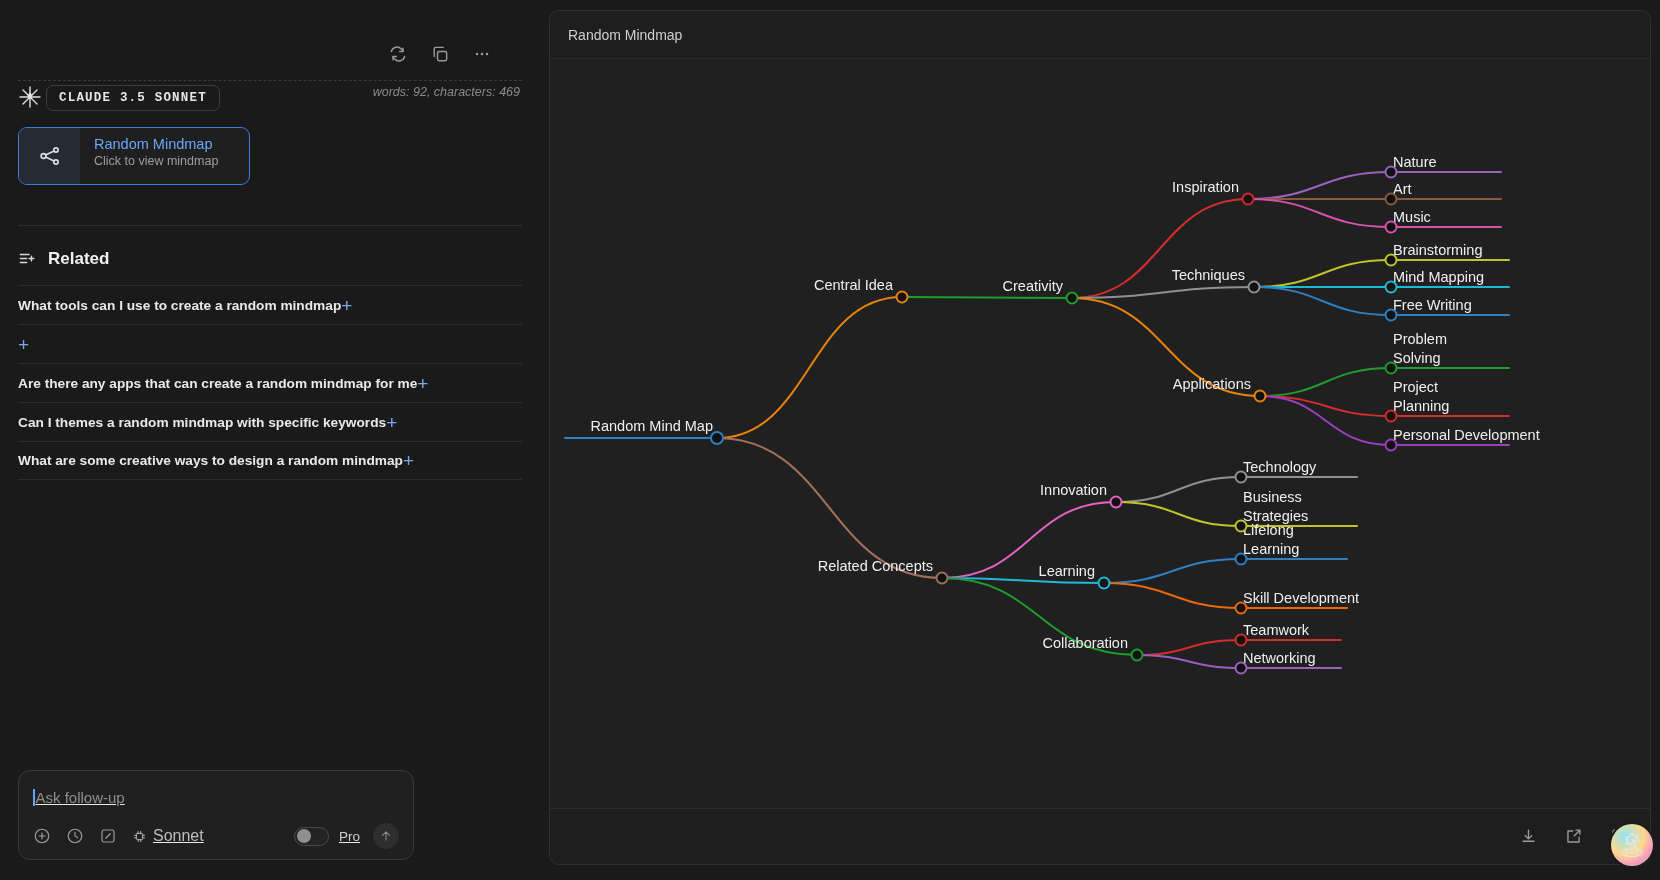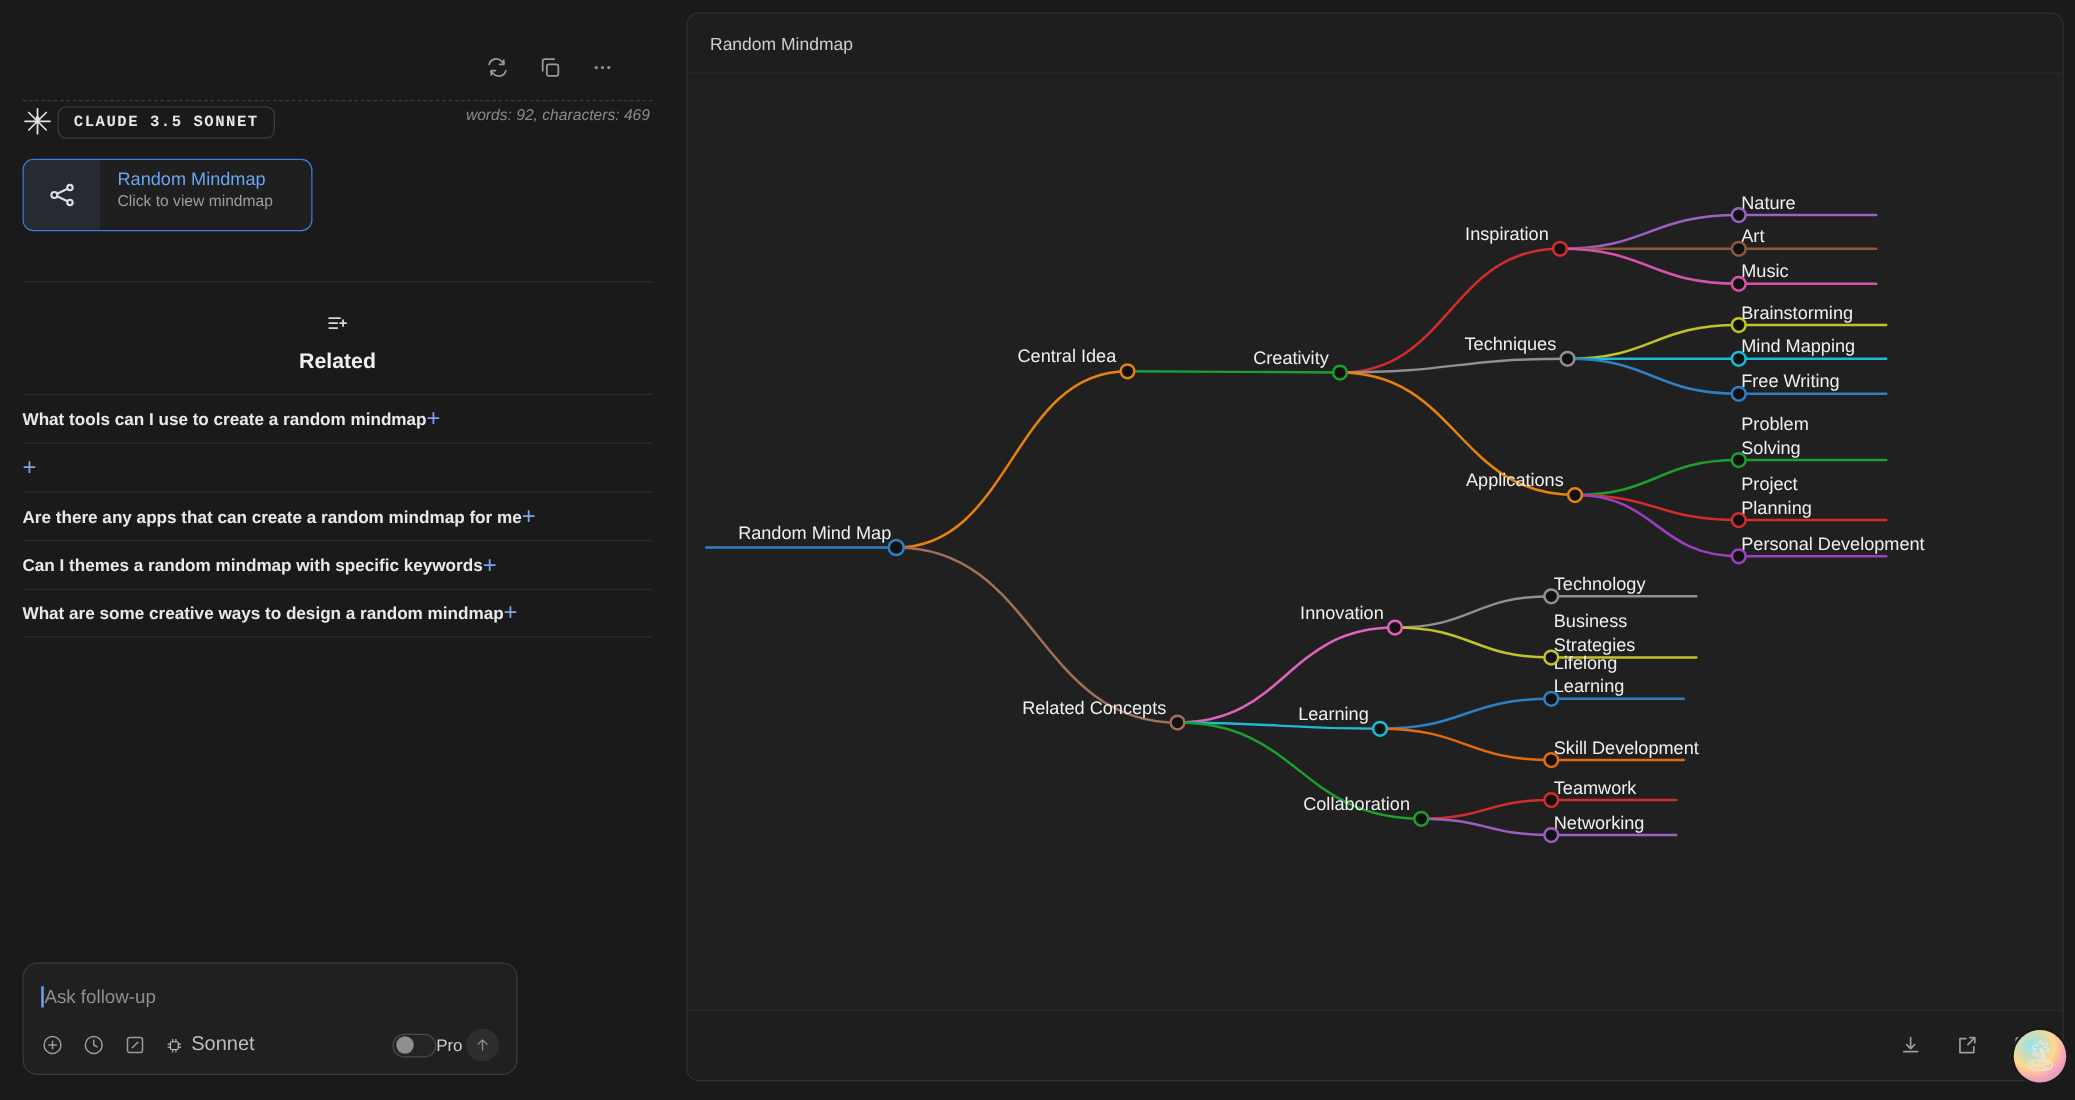--- a/index.html
+++ b/index.html
@@ -59,55 +59,55 @@
     color:#dcdcdc;
   }
   #mindmap-card-icon svg { width:26px; height:26px; }
   #mindmap-card-text { padding:8px 0 0 14px; }
   #mindmap-card-title { font-size:14.5px; color:#6aa5f5; font-weight:400; }
   #mindmap-card-sub { font-size:12.5px; color:#9d9d9d; margin-top:2px; }
   #hr-solid {
     margin-top:40px; border-top:1px solid #2e2e2e; height:0;
   }
   #related-header {
-    display:flex; align-items:center; gap:11px; margin-top:23px;flex-direction:column;
+    display:flex; gap:11px; margin-top:23px;
   }
   #related-icon { width:19px; height:19px; color:#d8d8d8; }
   #related-title { font-size:17px; font-weight:700; color:#f0f0f0; }
   .related-item {
     display:flex; align-items:center; justify-content:flex-start;
     border-top:1px solid #2b2b2b;
     height:39px; cursor:pointer;
   }
   #related-list { margin-top:16px; }
   .related-text { font-size:13.7px; font-weight:700; color:#e9e9e9; }
   .related-plus { color:#7aa6e8; font-size:19px; line-height:1; padding-right:4px;}
   #related-list .related-item:last-child { border-bottom:1px solid #2b2b2b; }
 
   
   #composer {
     position:absolute; left:18px; bottom:20px; width:396px;
     border:1px solid #3a3a3a; border-radius:12px;
-    background:#202020; padding:14px 14px 10px 14px;
+    background:#202020; padding:14px 14px 10px 14px;text-decoration:underline;
   }
   #composer-input {
     display:flex; align-items:center; height:24px;
   }
   #caret { width:1.5px; height:17px; background:#6aa5f5; margin-right:1px;}
   #composer-placeholder { font-size:15px; color:#8f8f8f; }
   #composer-bar {
     display:flex; align-items:center; margin-top:14px; gap:15px;
   }
   .cmp-ico { width:18px; height:18px; color:#9a9a9a; cursor:pointer; }
   #composer-model {
     display:flex; align-items:center; gap:6px; font-size:16px; color:#bdbdbd;
     cursor:pointer;
   }
   #composer-model svg { width:15px; height:15px; }
-  #toggle-wrap { margin-left:auto; display:flex; align-items:center; text-align:center;}
+  #toggle-wrap { margin-left:auto; display:flex; align-items:center; gap:10px;text-align:center;}
   #pro-toggle {
     width:35px; height:19px; border-radius:10px; border:1px solid #4a4a4a;
     background:#242424; display:flex; align-items:center; padding:0 2px;
     cursor:pointer;
   }
   #pro-knob { width:14px; height:14px; border-radius:50%; background:#8f8f8f; }
   #pro-label { font-size:13.5px; color:#cfcfcf; }
   #send-btn {
     width:26px; height:26px; border-radius:50%; background:#2e2e2e;
     display:flex; align-items:center; justify-content:center;

